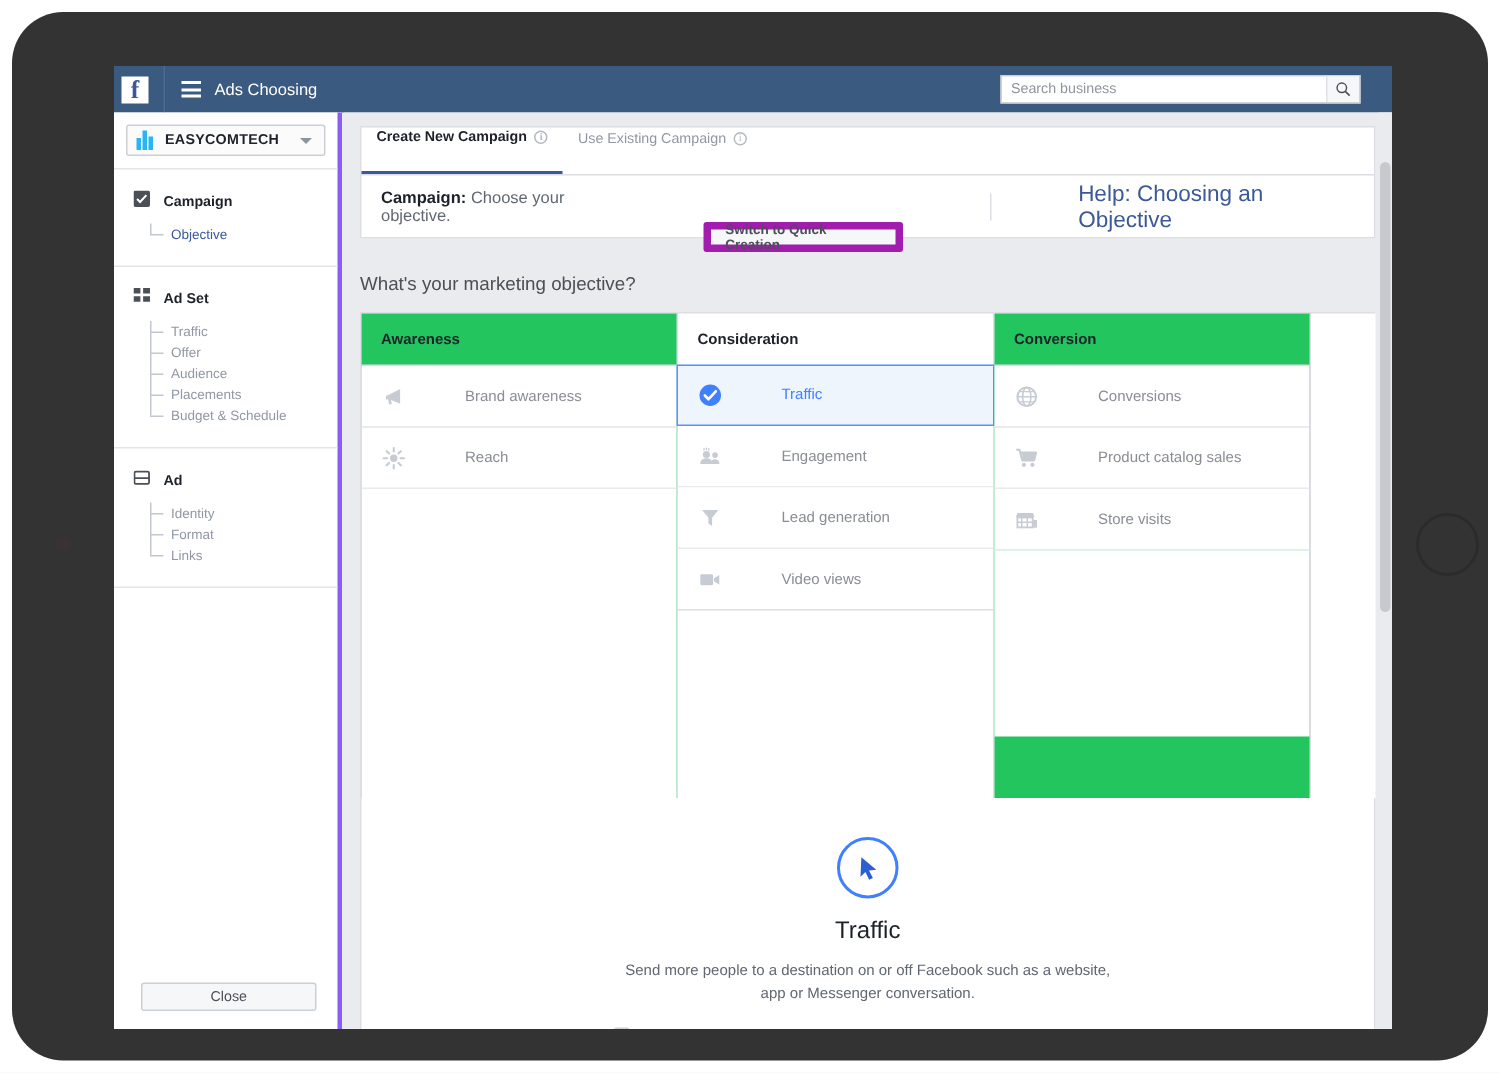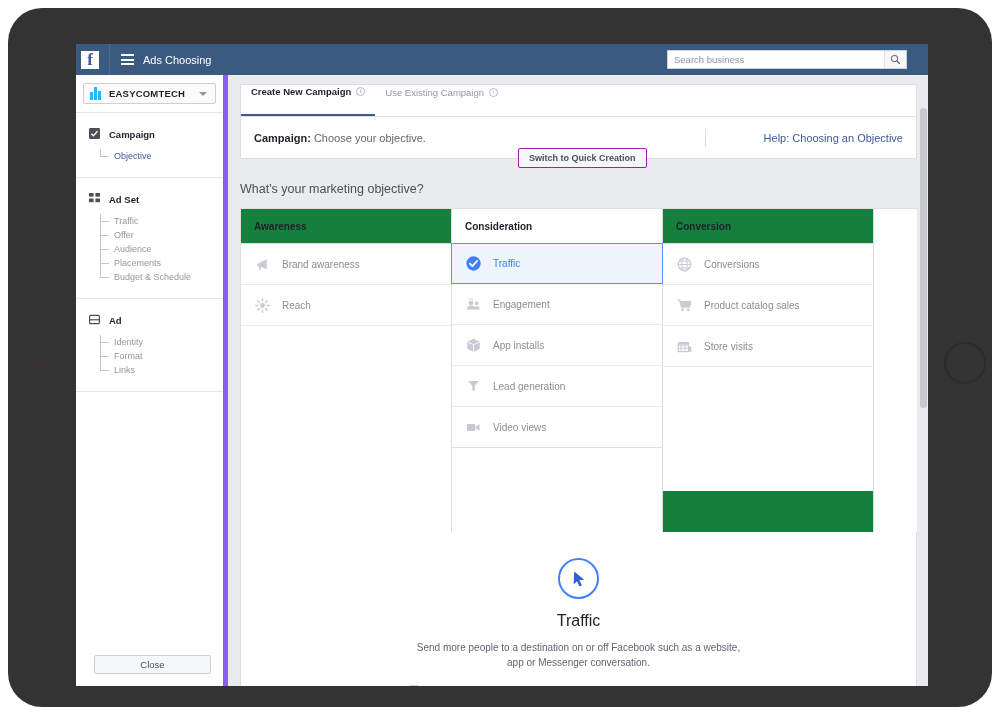--- a/index.html
+++ b/index.html
@@ -79,21 +79,21 @@
     width: 22px; height: 17px; background: #f6f7f9;
     border-left: 1px solid #dfe2e6;
     display: flex; align-items: center; justify-content: center;
   }
 
   
   #sidebar {
     position: absolute; left: 0; top: 31px;
     width: 152px; height: 611px;
     background: #ffffff;
-    border-right: 5px solid #8b5cf6;
+    border-right: 3px solid #8b5cf6;
   }
   #account-pill {
     margin: 8px auto 0; width: 133px; height: 21px;
     border: 1px solid #ccd0d5; border-radius: 2px;
     background: #fbfbfb;
     display: flex; align-items: center;
   }
   #acct-logo {
     margin-left: 6px; width: 13px; height: 13px;
     display: flex; align-items: flex-end; gap: 1px;
@@ -176,26 +176,26 @@
   #campaign-bar {
     position: relative; margin: 0 11px; height: 43px;
     background: #ffffff; border: 1px solid #dcdee3;
     display: flex; align-items: center; padding: 0 13px; gap: 48px;
   }
   #campaign-label { font-size: 11px; color: #1d2129; }
   #campaign-label b { font-weight: bold; }
   #campaign-label span { color: #606770; }
   #quick-create-btn {
     margin-left: auto; height: 20px; padding: 0 10px;
-    background: #f6f7f9; border: 1px solid #a21caf; border-radius: 2px;
+    background: #f6f7f9; border: 5px solid #a21caf; border-radius: 2px;
     font-size: 9px; font-weight: bold; color: #4b4f56;
     display: flex; align-items: center; margin-top: 40px;
   }
   #bar-div { width: 1px; height: 18px; background: #dcdee3; margin: 0 10px; }
-  #help-link { font-size: 11px; color: #3b5998; }
+  #help-link { font-size: 15px; color: #3b5998; }
 
   #objective-question {
     margin: 23px 0 12px 11px;
     font-size: 12.5px; color: #4b4f56;
   }
 
   
   #grid {
     margin: 0 11px; display: flex;
     border-top: 1px solid #dcdee3; border-left: 1px solid #dcdee3;
@@ -205,30 +205,31 @@
   .col-head {
     height: 35px; display: flex; align-items: center;
     padding-left: 13px; font-size: 10px; font-weight: bold; color: #1d2129;
     border-bottom: 1px solid #dcdee3;
   }
   .opt {
     height: 41px; display: flex; align-items: center;
     padding-left: 13px; border-bottom: 1px solid #e8eaed;
     font-size: 10px; color: #8a8d94;
     background: #ffffff;
+    gap: 28px;
   }
   .opt .oicon { width: 17px; height: 17px; flex: 0 0 17px; }
   .opt .olabel { margin-left: 11px; }
   .opt.selected {
     background: #eef5fd; border: 1px solid #5890ff; color: #4080ff;
     height: 41px; margin: -1px -1px 0 -1px; padding-left: 13px;
   }
   .opt.selected .olabel { color: #4080ff; }
   .col .opt:last-child { border-bottom: 1px solid #dcdee3; }
-  .col.short-col { background: #15803d; }
+  .col.short-col { background: #22c55e; }
   .col.short-col .filler { border-bottom: none; background: #ffffff; }
 
   
   #detail {
     margin: 0 11px; background: #ffffff;
     border-left: 1px solid #dcdee3; border-right: 1px solid #dcdee3;
     border-bottom: 1px solid #dcdee3;
     padding: 26px 0 22px 0; text-align: center;
   }
   #detail-circle {
@@ -470,30 +471,20 @@
                     <line x1="6.3" y1="2.9" x2="6.3" y2="3.8"></line>
                     <line x1="8" y1="3.3" x2="8" y2="4.2"></line>
                   </g>
                 </svg>
               </span>
               <span class="olabel">Engagement</span>
             </div>
             <div class="opt">
               <span class="oicon">
                 <svg width="17" height="17" viewBox="0 0 18 18">
-                  <path d="M9 1.8 L15.6 5 L15.6 12.4 L9 15.8 L2.4 12.4 L2.4 5 Z" fill="#c6cbd4"></path>
-                  <path d="M2.4 5 L9 8.3 L15.6 5" fill="none" stroke="#fff" stroke-width="1"></path>
-                  <line x1="9" y1="8.3" x2="9" y2="15.8" stroke="#fff" stroke-width="1"></line>
-                </svg>
-              </span>
-              <span class="olabel">App installs</span>
-            </div>
-            <div class="opt">
-              <span class="oicon">
-                <svg width="17" height="17" viewBox="0 0 18 18">
                   <path d="M3.3 3.2 L14.7 3.2 L10.3 8.6 L10.3 14.4 L7.7 12.7 L7.7 8.6 Z" fill="#c6cbd4"></path>
                 </svg>
               </span>
               <span class="olabel">Lead generation</span>
             </div>
             <div class="opt">
               <span class="oicon">
                 <svg width="17" height="17" viewBox="0 0 18 18">
                   <rect x="2" y="5.2" width="9" height="7.6" rx="1" fill="#c6cbd4"></rect>
                   <path d="M11.6 8 L15.4 5.6 L15.4 12.4 L11.6 10 Z" fill="#c6cbd4"></path>

